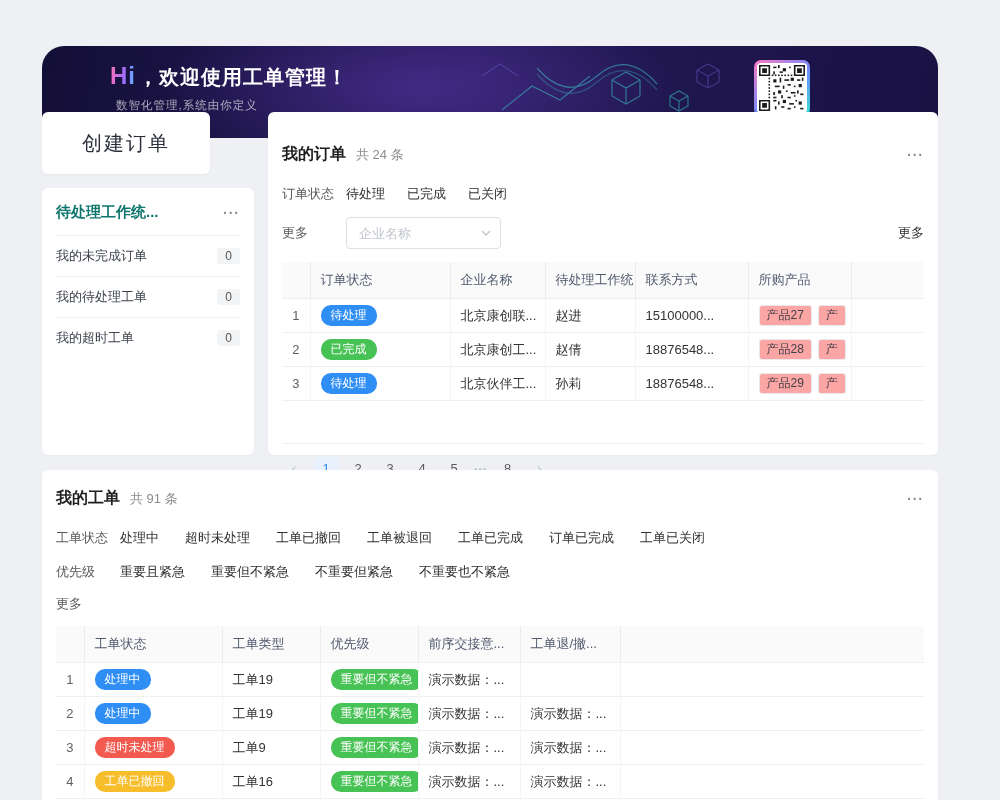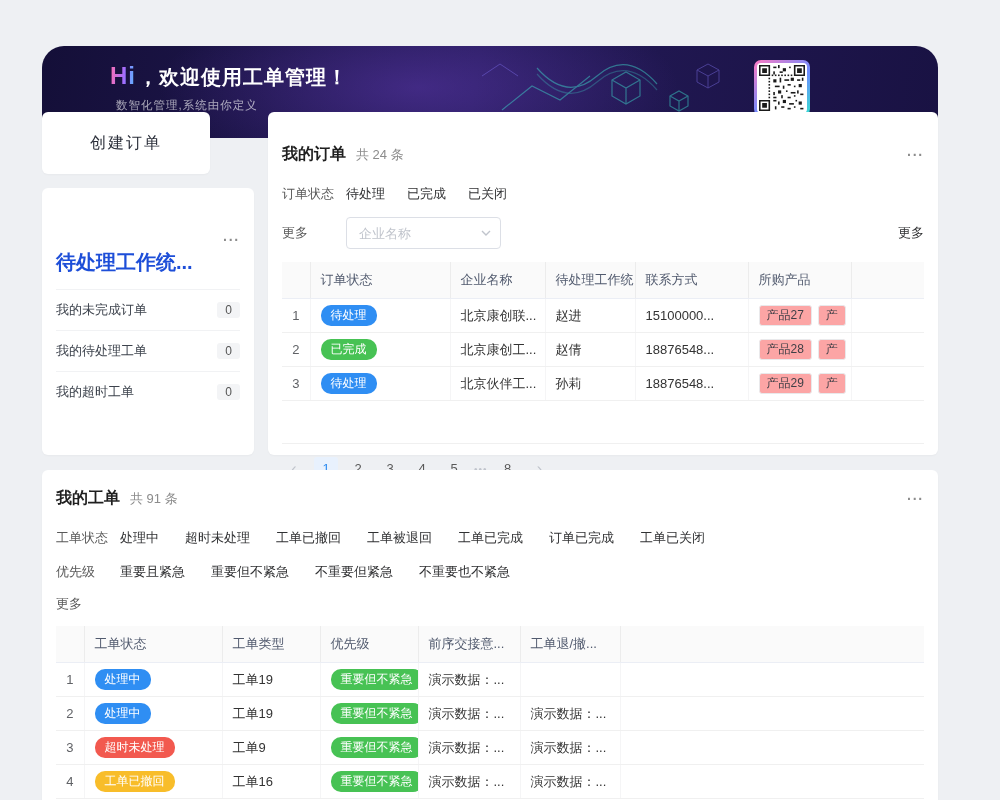--- a/index.html
+++ b/index.html
@@ -16,24 +16,24 @@
     background:linear-gradient(95deg,#ff6fb1 0%,#a06dff 55%,#4fc3ff 100%);
     -webkit-background-clip:text;background-clip:text;color:transparent;}
   .b-sub{position:absolute;left:74px;top:52px;font-size:11.5px;letter-spacing:1px;color:rgba(255,255,255,.62);}
   .qr{position:absolute;right:128px;top:14px;width:56px;height:56px;padding:3px;border-radius:7px;
     background:linear-gradient(140deg,#ff7ac2,#6e8bff 55%,#35e0d0);box-sizing:border-box;}
   .qr-in{width:100%;height:100%;background:#fff;border-radius:4px;display:flex;align-items:center;justify-content:center;}
   .advisor{position:absolute;right:18px;top:24px;width:100px;font-size:10.5px;line-height:1.75;color:#d6d9f2;}
 
   
   .create-card{left:42px;top:112px;width:168px;height:62px;display:flex;align-items:center;justify-content:center;
-    font-size:16px;letter-spacing:2px;color:#2b2f3a;cursor:pointer;}
+    font-size:20px;letter-spacing:2px;color:#2b2f3a;cursor:pointer;}
   .stats-card{left:42px;top:188px;width:212px;height:267px;box-sizing:border-box;}
   .stats-head{display:flex;align-items:center;padding:15px 14px 13px;}
-  .stats-title{font-size:20px;font-weight:bold;color:#1d4ed8;margin-top:46px;}
+  .stats-title{font-size:15px;font-weight:bold;color:#0f766e;}
   .more-dots{margin-left:auto;color:#8c8c8c;font-weight:bold;letter-spacing:1px;cursor:pointer;font-size:14px;}
   .stat-item{display:flex;align-items:center;height:40px;margin:0 14px;border-top:1px solid #f1f2f4;
     font-size:13px;color:#3d434d;cursor:pointer;}
   .stat-count{margin-left:auto;background:#f3f4f6;border-radius:3px;padding:1px 8px;font-size:12px;color:#555;}
 
   
   .orders-card{left:268px;top:112px;width:670px;height:343px;box-sizing:border-box;padding:32px 14px;}
   .work-card{left:42px;top:470px;width:896px;height:400px;box-sizing:border-box;padding:18px 14px;}
   .card-head{display:flex;align-items:center;}
   .card-title{font-size:16px;font-weight:bold;color:#1f1f1f;}

